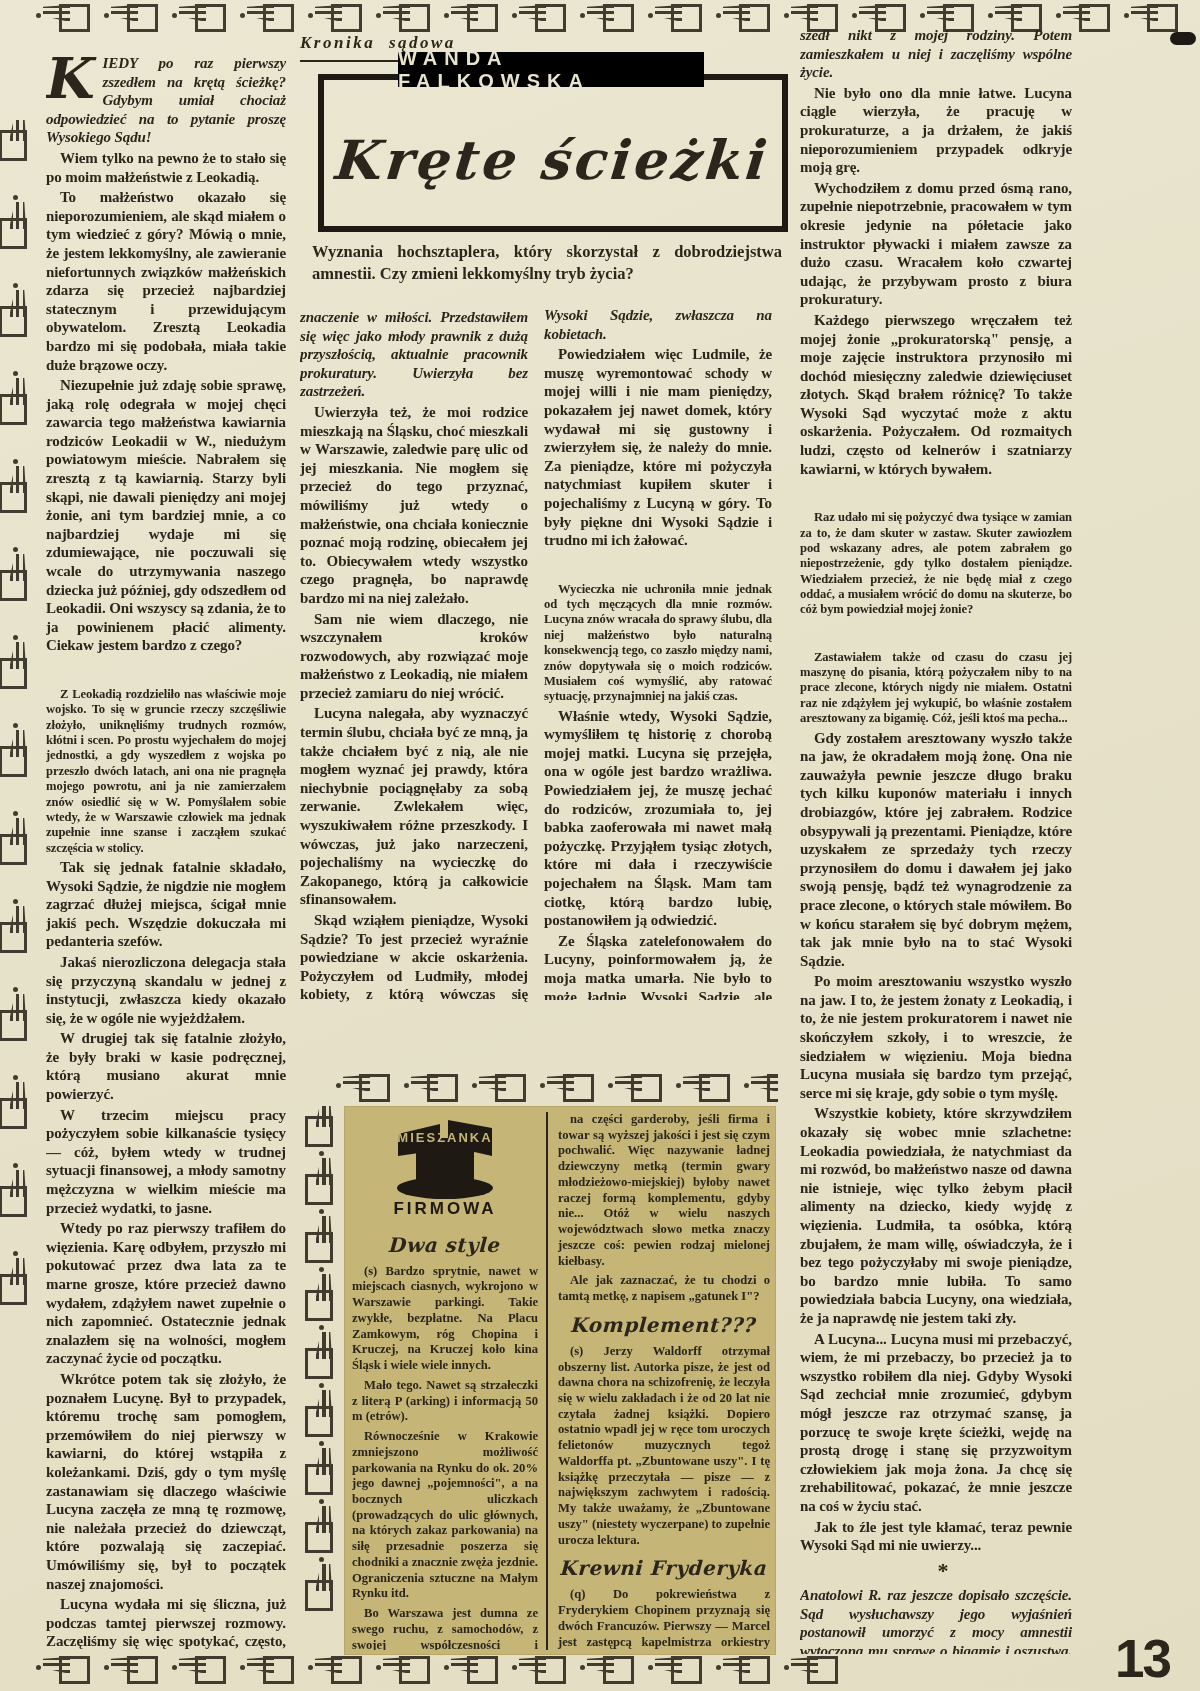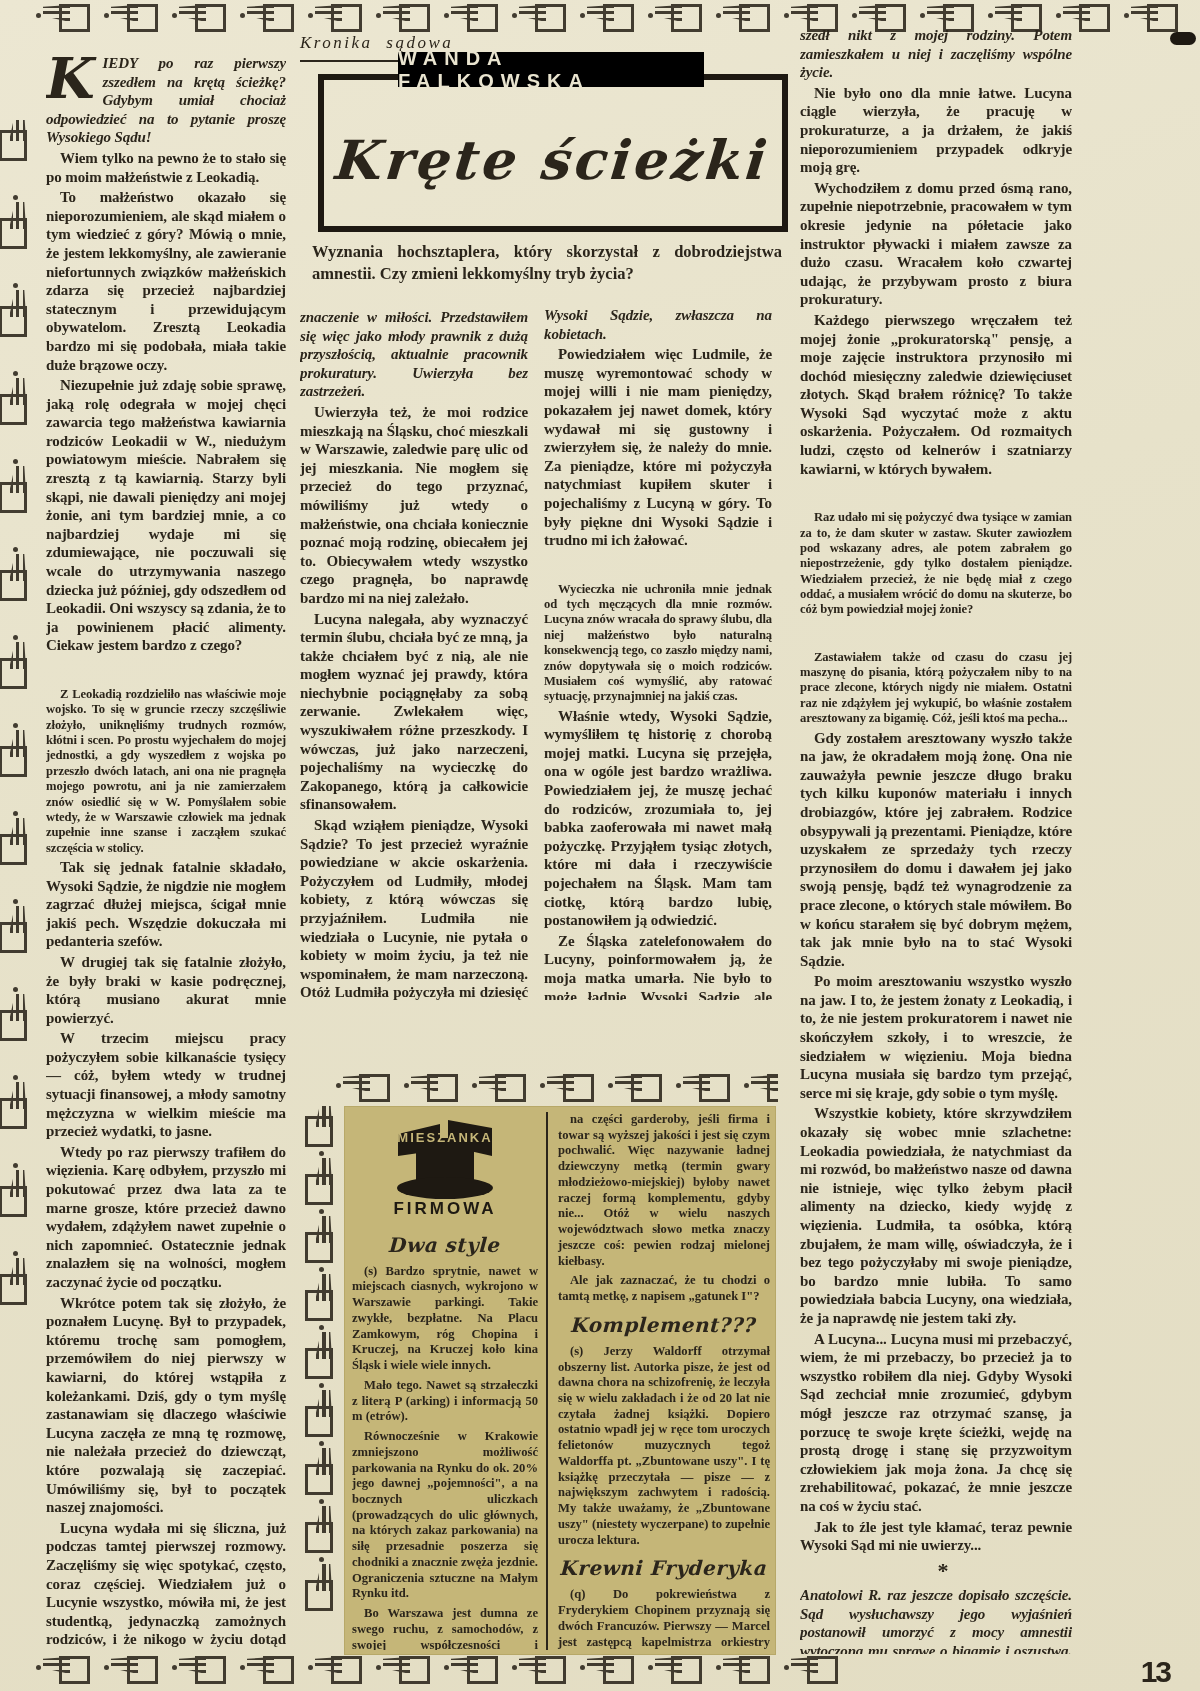--- a/index.html
+++ b/index.html
@@ -24,21 +24,21 @@
   
   .col{position:absolute;overflow:hidden;text-align:justify;font-weight:700;
        font-size:15px;line-height:1.24;letter-spacing:-0.1px;}
   .col p{margin:0 0 2px 0;text-indent:14px;}
   .col p.noindent{text-indent:0;font-style:italic;}
   .col p.small{font-size:12.6px;line-height:1.22;margin-top:32px;}
   .dropcap{float:left;font-size:56px;line-height:.8;font-weight:700;
            font-family:"DejaVu Serif",serif;margin:2px 8px 0 0;}
   .star-sep{text-align:center;font-size:22px;margin:6px 0 4px 0;text-indent:0;}
   
-  .kicker{position:absolute;left:300px;top:33px;font-weight:400;font-style:italic;
+  .kicker{position:absolute;left:300px;top:33px;font-weight:700;font-style:italic;
           font-size:17px;letter-spacing:2.5px;word-spacing:7px;
           border-bottom:2.5px solid #2b251b;padding-bottom:7px;}
   .byline-bar{position:absolute;left:398px;top:52px;width:306px;height:35px;
           background:#000000;color:#e9e4cf;display:flex;align-items:center;justify-content:center;
           font-family:"Liberation Sans",sans-serif;font-weight:700;font-size:20px;letter-spacing:7px;z-index:3;}
   .title-box{position:absolute;left:318px;top:74px;width:458px;height:146px;
           border:6px solid #1e1912;z-index:2;display:flex;align-items:center;justify-content:center;}
   .main-title{font-family:"DejaVu Serif",serif;font-style:italic;font-weight:700;
           font-size:54px;letter-spacing:3px;transform:skewX(-6deg);margin-top:14px;}
   .subtitle{position:absolute;left:312px;top:241px;width:470px;font-weight:700;
@@ -50,21 +50,21 @@
           display:flex;overflow:hidden;}
   .f-col{overflow:hidden;text-align:justify;font-weight:700;font-size:12.6px;line-height:1.25;}
   .f-col p{margin:0 0 4px 0;text-indent:12px;}
   .f-left{width:186px;padding-right:8px;}
   .f-right{width:212px;padding-left:10px;border-left:2.5px solid #2b251b;}
   .f-heading{font-family:"DejaVu Serif",serif;font-style:italic;font-weight:700;
           font-size:20px;text-align:center;margin:8px 0 6px 0;letter-spacing:.5px;transform:skewX(-4deg);}
   .hat-wrap{text-align:center;margin:4px 0 2px 0;}
   
   .page-number{position:absolute;right:30px;bottom:2px;font-family:"Liberation Sans",sans-serif;
-          font-weight:700;font-size:30px;letter-spacing:-2px;}
+          font-weight:700;font-size:53px;letter-spacing:-2px;}
   .ink-blob{position:absolute;left:1170px;top:32px;width:26px;height:13px;background:#1e1912;border-radius:7px;}
 </style>
 </head>
 <body>
 
 <div class="stamp-row" style="left:36px;top:2px;width:1164px;height:34px">
     <span class="stamp">
       <i class="s-wing"></i>
       <i class="s-box"></i>
       <i class="s-dot"></i>
@@ -292,31 +292,33 @@
 </div>
 <div class="subtitle">Wyznania hochsztaplera, który skorzystał z dobrodziejstwa amnestii. Czy zmieni lekkomyślny tryb życia?</div>
 
 <div class="col" style="left:46px;top:54px;width:240px;height:1598px">
   <p class="noindent"><span class="dropcap">K</span><span>IEDY po raz pierwszy zszedłem na krętą ścieżkę? Gdybym umiał chociaż odpowiedzieć na to pytanie proszę Wysokiego Sądu!</span></p>
   <p>Wiem tylko na pewno że to stało się po moim małżeństwie z Leokadią.</p>
   <p>To małżeństwo okazało się nieporozumieniem, ale skąd miałem o tym wiedzieć z góry? Mówią o mnie, że jestem lekkomyślny, ale zawieranie niefortunnych związków małżeńskich zdarza się przecież najbardziej statecznym i przewidującym obywatelom. Zresztą Leokadia bardzo mi się podobała, miała takie duże brązowe oczy.</p>
   <p>Niezupełnie już zdaję sobie sprawę, jaką rolę odegrała w mojej chęci zawarcia tego małżeństwa kawiarnia rodziców Leokadii w W., niedużym powiatowym mieście. Nabrałem się zresztą z tą kawiarnią. Starzy byli skąpi, nie dawali pieniędzy ani mojej żonie, ani tym bardziej mnie, a co najbardziej wydaje mi się zdumiewające, nie poczuwali się wcale do utrzymywania naszego dziecka już później, gdy odszedłem od Leokadii. Oni wszyscy są zdania, że to ja powinienem płacić alimenty. Ciekaw jestem bardzo z czego?</p>
   <p class="small">Z Leokadią rozdzieliło nas właściwie moje wojsko. To się w gruncie rzeczy szczęśliwie złożyło, uniknęliśmy trudnych rozmów, kłótni i scen. Po prostu wyjechałem do mojej jednostki, a gdy wyszedłem z wojska po przeszło dwóch latach, ani ona nie pragnęła mojego powrotu, ani ja nie zamierzałem znów osiedlić się w W. Pomyślałem sobie wtedy, że w Warszawie człowiek ma jednak zupełnie inne szanse i zacząłem szukać szczęścia w stolicy.</p>
   <p>Tak się jednak fatalnie składało, Wysoki Sądzie, że nigdzie nie mogłem zagrzać dłużej miejsca, ścigał mnie jakiś pech. Wszędzie dokuczała mi pedanteria szefów.</p>
+  <p>Jakaś nierozliczona delegacja stała się przyczyną skandalu w jednej z instytucji, zwłaszcza kiedy okazało się, że w ogóle nie wyjeżdżałem.</p>
   <p>W drugiej tak się fatalnie złożyło, że były braki w kasie podręcznej, którą musiano akurat mnie powierzyć.</p>
   <p>W trzecim miejscu pracy pożyczyłem sobie kilkanaście tysięcy — cóż, byłem wtedy w trudnej sytuacji finansowej, a młody samotny mężczyzna w wielkim mieście ma przecież wydatki, to jasne.</p>
   <p>Wtedy po raz pierwszy trafiłem do więzienia. Karę odbyłem, przyszło mi pokutować przez dwa lata za te marne grosze, które przecież dawno wydałem, zdążyłem nawet zupełnie o nich zapomnieć. Ostatecznie jednak znalazłem się na wolności, mogłem zaczynać życie od początku.</p>
   <p>Wkrótce potem tak się złożyło, że poznałem Lucynę. Był to przypadek, któremu trochę sam pomogłem, przemówiłem do niej pierwszy w kawiarni, do której wstąpiła z koleżankami. Dziś, gdy o tym myślę zastanawiam się dlaczego właściwie Lucyna zaczęła ze mną tę rozmowę, nie należała przecież do dziewcząt, które pozwalają się zaczepiać. Umówiliśmy się, był to początek naszej znajomości.</p>
   <p>Lucyna wydała mi się śliczna, już podczas tamtej pierwszej rozmowy. Zaczęliśmy się więc spotykać, często, coraz częściej. Wiedziałem już o Lucynie wszystko, mówiła mi, że jest studentką, jedynaczką zamożnych rodziców, i że nikogo w życiu dotąd nie kochała.</p>
 
 </div>
 
 <div class="col" style="left:300px;top:308px;width:228px;height:694px">
   <p class="noindent">znaczenie w miłości. Przedstawiłem się więc jako młody prawnik z dużą przyszłością, aktualnie pracownik prokuratury. Uwierzyła bez zastrzeżeń.</p>
   <p>Uwierzyła też, że moi rodzice mieszkają na Śląsku, choć mieszkali w Warszawie, zaledwie parę ulic od jej mieszkania. Nie mogłem się przecież do tego przyznać, mówiliśmy już wtedy o małżeństwie, ona chciała koniecznie poznać moją rodzinę, obiecałem jej to. Obiecywałem wtedy wszystko czego pragnęła, bo naprawdę bardzo mi na niej zależało.</p>
+  <p>Sam nie wiem dlaczego, nie wszczynałem kroków rozwodowych, aby rozwiązać moje małżeństwo z Leokadią, nie miałem przecież zamiaru do niej wrócić.</p>
   <p>Lucyna nalegała, aby wyznaczyć termin ślubu, chciała być ze mną, ja także chciałem być z nią, ale nie mogłem wyznać jej prawdy, która niechybnie pociągnęłaby za sobą zerwanie. Zwlekałem więc, wyszukiwałem różne przeszkody. I wówczas, już jako narzeczeni, pojechaliśmy na wycieczkę do Zakopanego, którą ja całkowicie sfinansowałem.</p>
   <p>Skąd wziąłem pieniądze, Wysoki Sądzie? To jest przecież wyraźnie powiedziane w akcie oskarżenia. Pożyczyłem od Ludmiły, młodej kobiety, z którą wówczas się przyjaźniłem. Ludmiła nie wiedziała o Lucynie, nie pytała o kobiety w moim życiu, ja też nie wspominałem, że mam narzeczoną. Otóż Ludmiła pożyczyła mi dziesięć tysięcy złotych na remont mojej willi.</p>
 
 </div>
 
 <div class="col" style="left:544px;top:306px;width:228px;height:694px">
   <p class="noindent">Wysoki Sądzie, zwłaszcza na kobietach.</p>
   <p>Powiedziałem więc Ludmile, że muszę wyremontować schody w mojej willi i nie mam pieniędzy, pokazałem jej nawet domek, który wydawał mi się gustowny i zwierzyłem się, że należy do mnie. Za pieniądze, które mi pożyczyła natychmiast kupiłem skuter i pojechaliśmy z Lucyną w góry. To były piękne dni Wysoki Sądzie i trudno mi ich żałować.</p>
   <p class="small">Wycieczka nie uchroniła mnie jednak od tych męczących dla mnie rozmów. Lucyna znów wracała do sprawy ślubu, dla niej małżeństwo było naturalną konsekwencją tego, co zaszło między nami, znów dopytywała się o moich rodziców. Musiałem coś wymyślić, aby ratować sytuację, przynajmniej na jakiś czas.</p>
   <p>Właśnie wtedy, Wysoki Sądzie, wymyśliłem tę historię z chorobą mojej matki. Lucyna się przejęła, ona w ogóle jest bardzo wrażliwa. Powiedziałem jej, że muszę jechać do rodziców, zrozumiała to, jej babka zaoferowała mi nawet małą pożyczkę. Przyjąłem tysiąc złotych, które mi dała i rzeczywiście pojechałem na Śląsk. Mam tam ciotkę, którą bardzo lubię, postanowiłem ją odwiedzić.</p>

